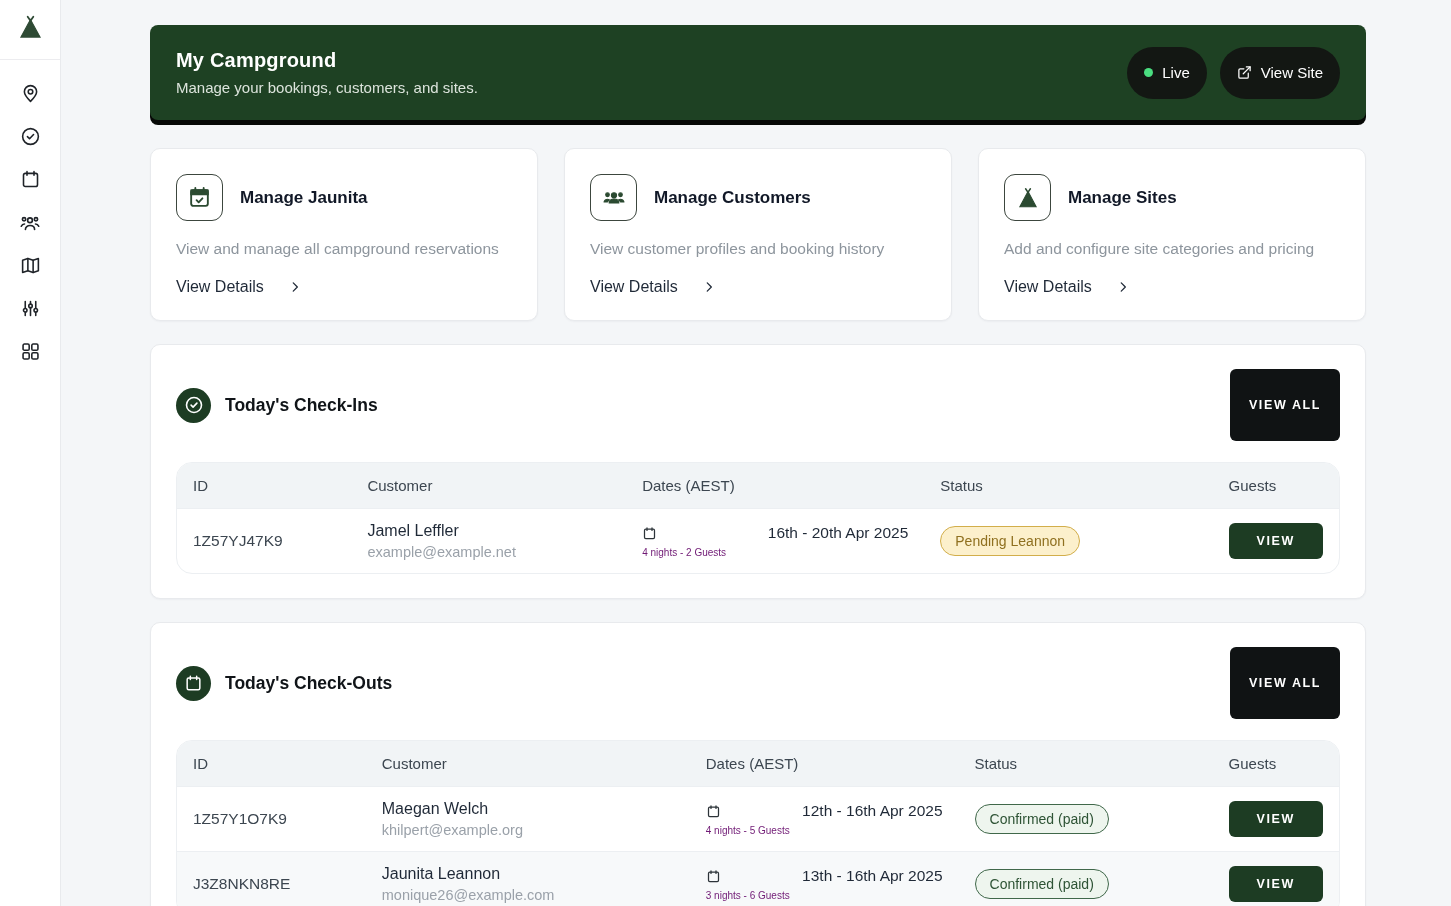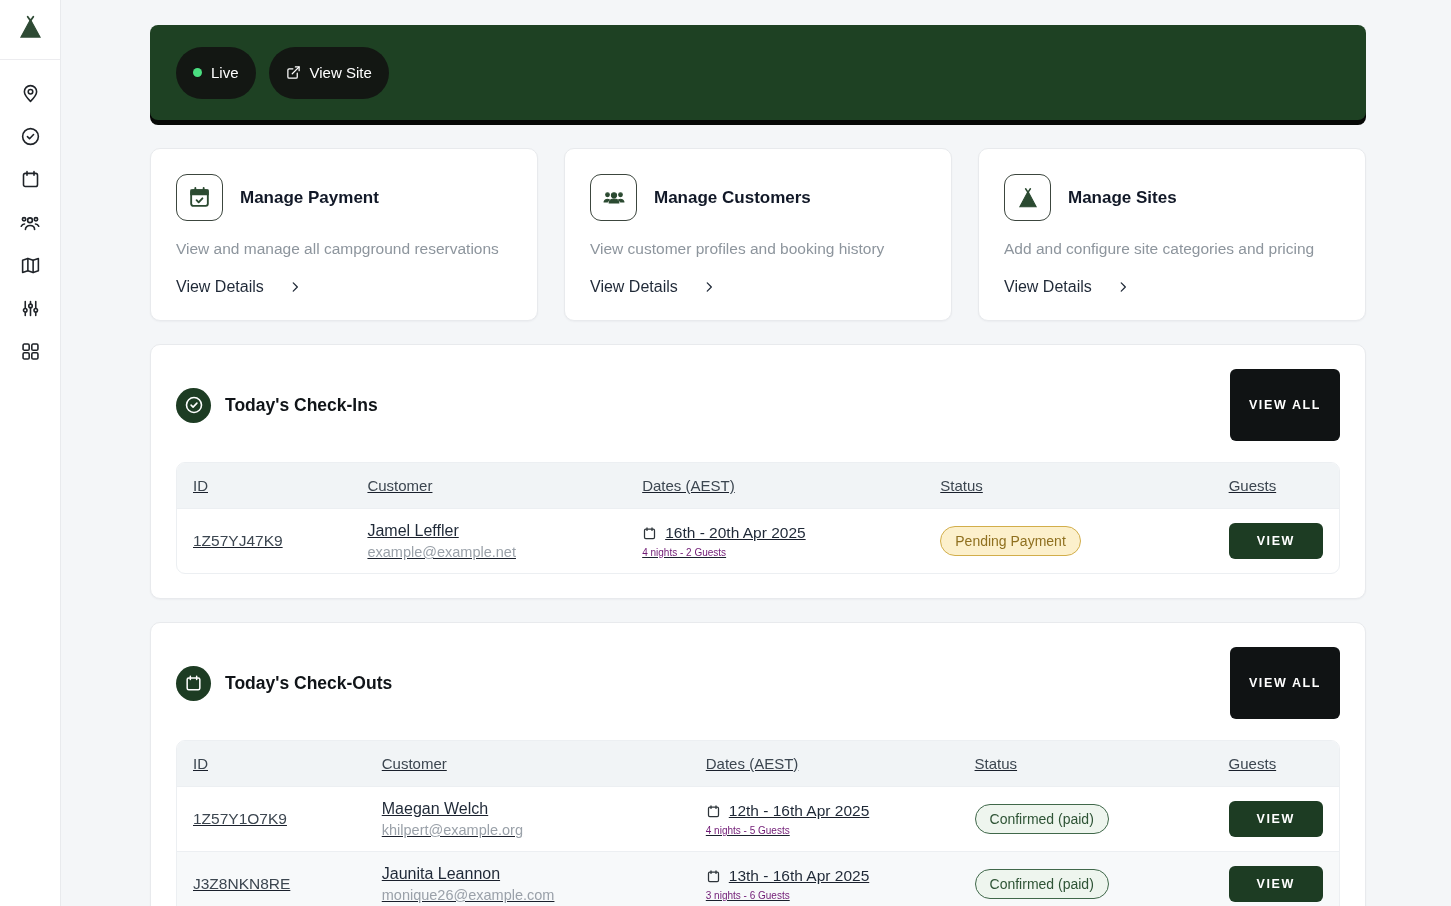--- a/index.html
+++ b/index.html
@@ -62,33 +62,33 @@
     width:35px; height:35px; border-radius:50%; background:#1d3c23;
     display:flex; align-items:center; justify-content:center; flex:0 0 auto;
   }
   .panel-title { font-size:17.5px; font-weight:bold; color:#101418; }
   .view-all {
     margin-left:auto; background:#101314; color:#fff; border:none; cursor:pointer;
     font-size:12.5px; font-weight:bold; letter-spacing:1.6px;
     padding:29px 19px; border-radius:6px; font-family:inherit;
   }
   
-  .tbl-wrap { margin-top:21px; border:1px solid #eceff2; border-radius:9px; overflow:hidden;text-decoration:underline; }
+  .tbl-wrap { margin-top:21px; border:1px solid #eceff2; border-radius:16px; overflow:hidden; }
   table { width:100%; border-collapse:collapse; }
   thead th {
     background:#f1f4f6; text-align:left; font-weight:500; color:#3c4650;
     font-size:15px; padding:14px 16px;
   }
   tbody tr { border-top:1px solid #eceff2; }
   tbody tr:nth-child(even) { background:#f7f9fa; }
   td { padding:13px 16px; vertical-align:middle; }
   .cell-id { font-size:15.5px; color:#3c4650; }
   .cust-name { font-size:16px; color:#1f2937; font-weight:500; }
   .cust-email { font-size:14.5px; color:#9aa1a9; margin-top:4px; }
-  .date-line { display:flex; align-items:center; gap:8px; font-size:15.5px; color:#1f2937; }
+  .date-line { display:flex; align-items:center; gap:8px; font-size:15.5px; color:#1f2937;justify-content:space-between; }
   .date-sub { font-size:10px; color:#701a75; margin-top:5px; }
   .badge {
     display:inline-block; padding:6px 14px; border-radius:999px; font-size:14px;
   }
   .badge-pending { background:#fcf0cc; border:1px solid #d2ae4b; color:#8f7020; }
   .badge-confirmed { background:#eef5ee; border:1px solid #40684a; color:#2e5335; }
   .view-btn {
     background:#1d3c23; color:#fff; border:none; cursor:pointer;
     font-size:12.5px; font-weight:bold; letter-spacing:1.6px;
     padding:11px 28px; border-radius:6px; font-family:inherit;
@@ -169,20 +169,24 @@
             <rect x="13.5" y="13.5" width="7" height="7" rx="1.5"></rect>
         </svg>
       </span>
     </div>
   </nav>
 </aside>
 
 <main class="main">
 
   <header class="banner">
+    <div>
+      <div class="banner-title">My Campground</div>
+      <div class="banner-sub">Manage your bookings, customers, and sites.</div>
+    </div>
     <div class="banner-right">
       <span class="pill">
         <span class="live-dot"></span>
         <span>Live</span>
       </span>
       <button class="pill">
         <span style="display:flex;">
           <svg width="15" height="15" viewBox="0 0 24 24" fill="none" stroke="#fff" stroke-width="2" stroke-linecap="round" stroke-linejoin="round">
             <path d="M18 13v6a2 2 0 0 1-2 2H5a2 2 0 0 1-2-2V8a2 2 0 0 1 2-2h6"></path>
               <path d="M15 3h6v6"></path>
@@ -199,21 +203,21 @@
     <div class="card">
       <div class="card-head">
         <div class="icon-box">
           <svg width="25" height="25" viewBox="0 0 24 24" fill="none" stroke="#2b4a31" stroke-width="1.8" stroke-linecap="round" stroke-linejoin="round">
             <rect x="4" y="5" width="16" height="15" rx="2"></rect>
               <path d="M4 5h16v4H4z" fill="#2b4a31"></path>
               <path d="M8 2.8v3 M16 2.8v3"></path>
               <path d="M9.2 14.6l2 2 3.6-3.8"></path>
           </svg>
         </div>
-        <div class="card-title">Manage Payment</div>
+        <div class="card-title">Manage Jaunita</div>
       </div>
       <div class="card-desc">View and manage all campground reservations</div>
       <div class="card-link">
         <span>View Details</span>
         <span style="display:flex;">
           <svg width="14" height="14" viewBox="0 0 24 24" fill="none" stroke="#1f2937" stroke-width="2.2" stroke-linecap="round" stroke-linejoin="round">
               <path d="m9 5 7 7-7 7"></path>
             </svg>
         </span>
       </div>
@@ -308,21 +312,21 @@
           <svg width="15" height="15" viewBox="0 0 24 24" fill="none" stroke="#2c3338" stroke-width="2" stroke-linecap="round" stroke-linejoin="round">
             <rect x="4" y="5" width="16" height="15" rx="2"></rect>
                       <path d="M8 3v4 M16 3v4"></path>
           </svg>
         </span>
         <span>16th - 20th Apr 2025</span>
       </div>
       <div class="date-sub">4 nights - 2 Guests</div>
     </td>
     <td>
-      <span class="badge badge-pending">Pending Payment</span>
+      <span class="badge badge-pending">Pending Leannon</span>
     </td>
     <td>
       <button class="view-btn">VIEW</button>
     </td>
   </tr>
 </tbody>
       </table>
     </div>
   </section>
 

